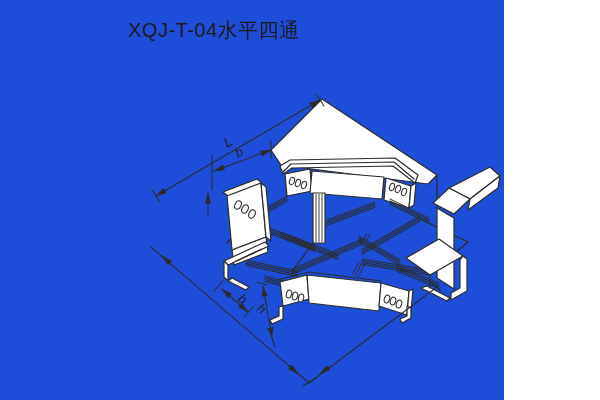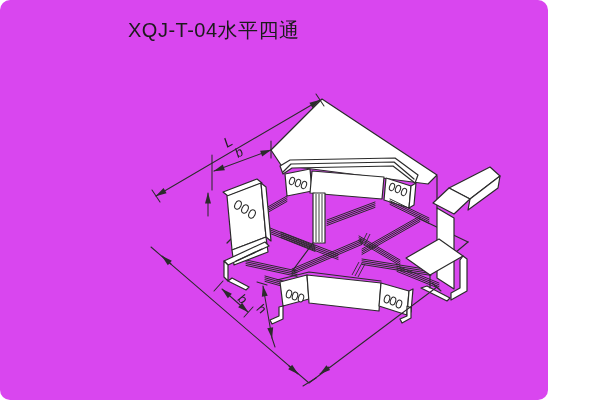--- a/index.html
+++ b/index.html
@@ -1,17 +1,17 @@
 <!DOCTYPE html>
 <html><head>
 <meta charset="utf-8">
 <style>
   html,body{margin:0;padding:0;background:#fff;}
-  #stage{position:relative;width:548px;height:400px;background:#d946ef;overflow:hidden;
-         font-family:"Liberation Sans",sans-serif;border-radius:10px;}
+  #stage{position:relative;width:504px;height:400px;background:#1d4ed8;overflow:hidden;
+         font-family:"Liberation Sans",sans-serif;}
   svg{display:block}
   .ln{stroke:#2b2b2b;stroke-width:1.2;fill:none;stroke-linejoin:round;stroke-linecap:round;}
   .fc{stroke:#2b2b2b;stroke-width:1.2;fill:#ffffff;stroke-linejoin:round;}
   .rg{stroke:#2b2b2b;stroke-width:1;fill:none;stroke-linecap:round;}
   .dm{stroke:#2b2b2b;stroke-width:1.05;fill:none;stroke-linecap:round;}
   .hv{stroke:#2b2b2b;stroke-width:.9;fill:none;}
   .hole{fill:#fff;stroke:#2b2b2b;stroke-width:1.05;}
   .dimtxt{font-family:"Liberation Sans",sans-serif;font-style:italic;fill:#222;}
   .ttl{font-family:"Liberation Sans",sans-serif;font-weight:500;fill:#1b1b1b;letter-spacing:.5px;}
 </style>

